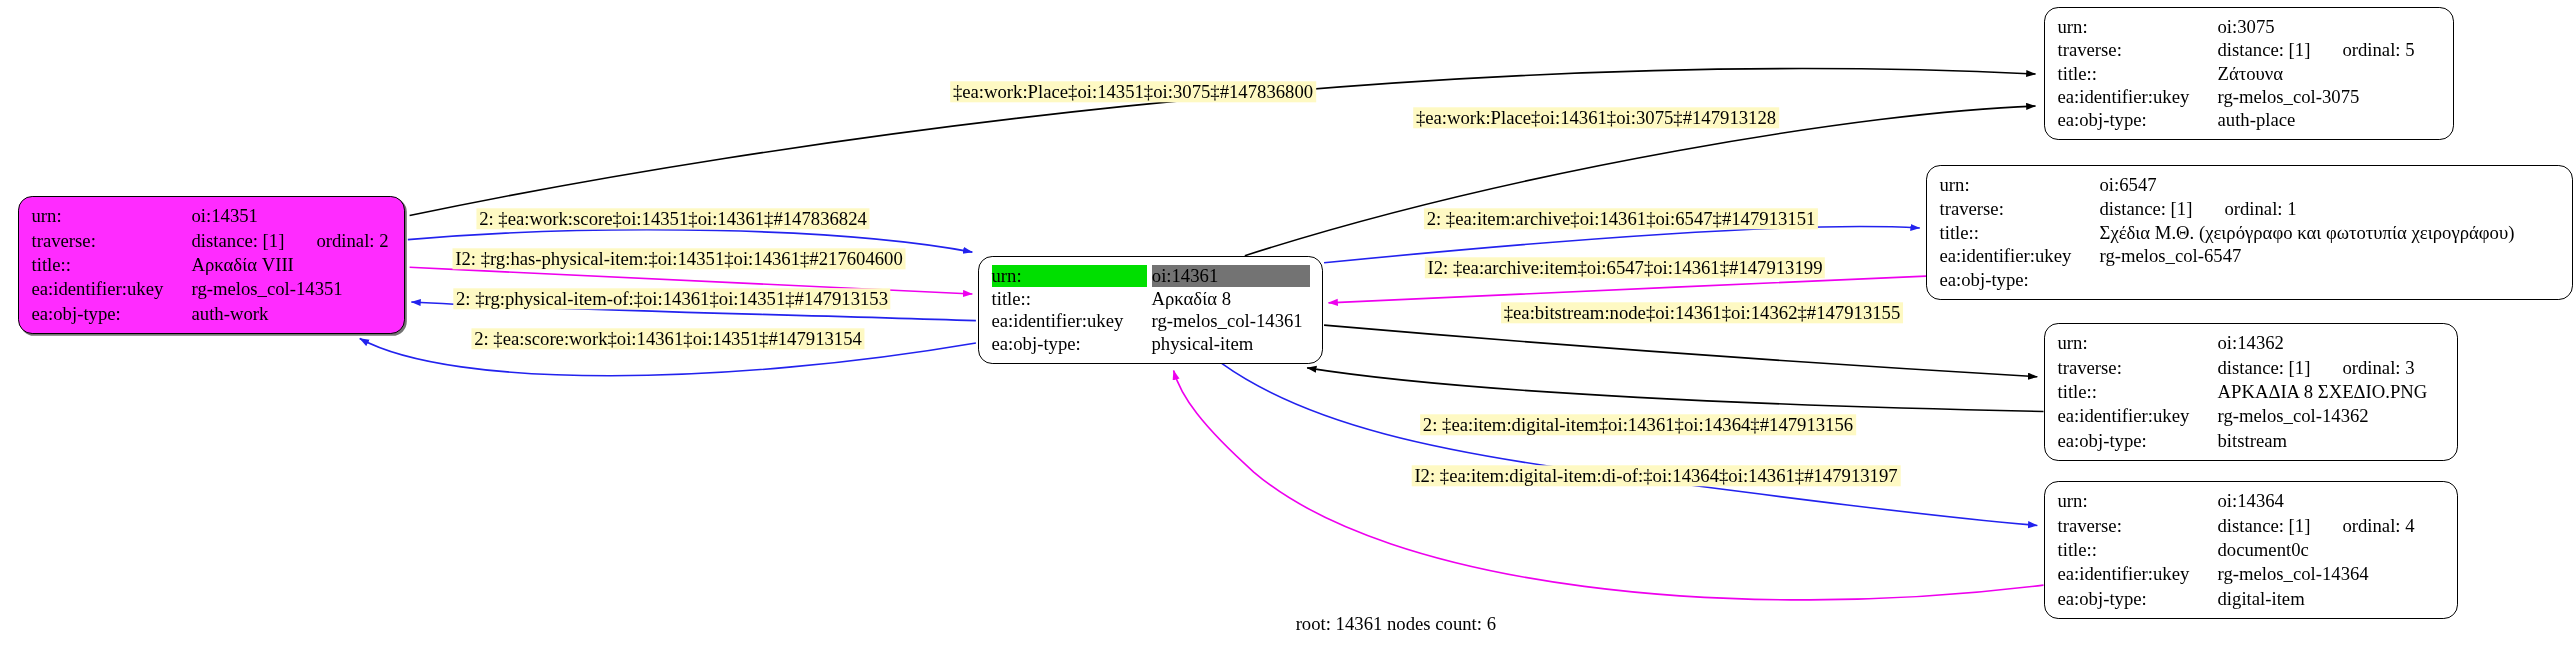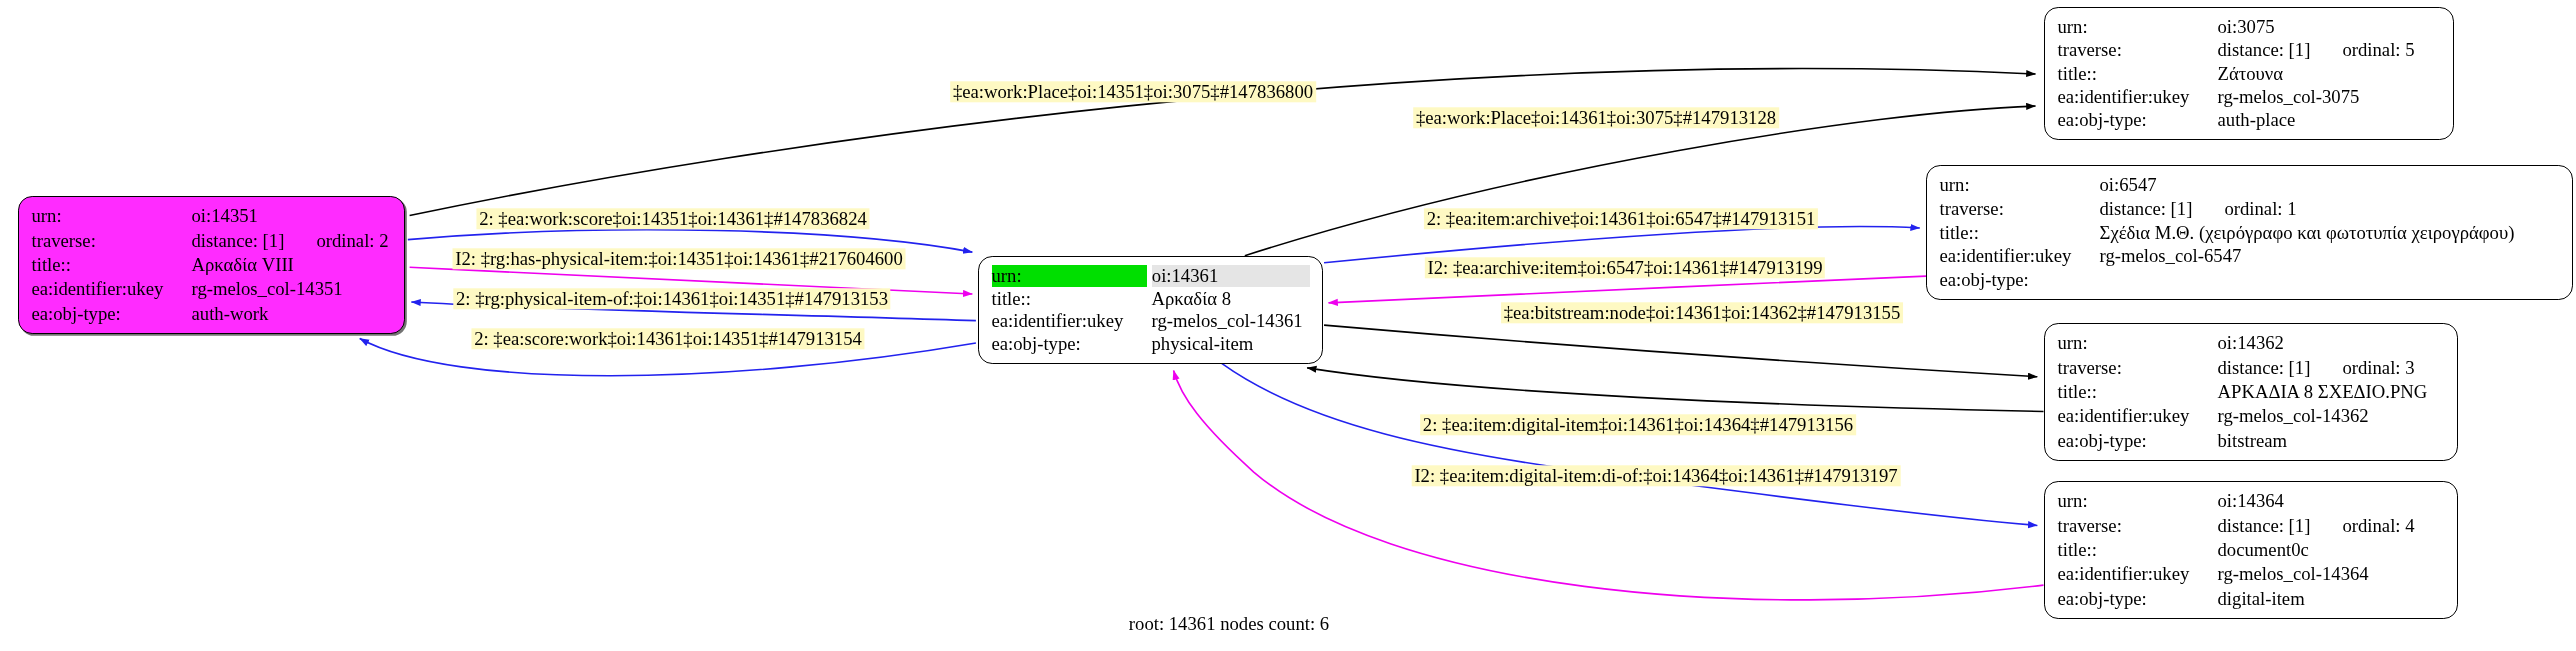--- a/index.html
+++ b/index.html
@@ -13,26 +13,26 @@
     position:absolute;box-sizing:border-box;
     border:1.5px solid #000;border-radius:14.2px;background:#fff;
     padding:7.1px 12.5px;display:flex;flex-direction:column;justify-content:space-evenly;
   }
   .node.root{background:#ff2bff;border-width:1.8px;box-shadow:1.8px 1.8px 0 rgba(0,0,0,0.55);}
   .node .row{display:flex;align-items:center;white-space:nowrap;height:24px;}
   .node .k{flex:0 0 160px;}
   .node .vv{flex:1 1 auto;}
   .node .v2{margin-left:32px;}
   .row.hl .k{background:#00df00;margin-right:5.3px;flex-basis:155px;}
-  .row.hl .vv{background:#e5e5e5;}
+  .row.hl .vv{background:#737373;}
   .edge-label{
     position:absolute;transform:translate(-50%,-50%);
     white-space:nowrap;background:#fef9c3;padding:0 2.7px;line-height:21.4px;
   }
-  .graph-footer{position:absolute;left:962px;top:613px;width:534px;text-align:center;}
+  .graph-footer{position:absolute;left:962px;top:613px;width:534px;text-align:right;}
 </style>
 </head>
 <body>
 
 <div class="stage">
 
   <svg class="edges" viewBox="0 0 2893 732">
     <defs>
       <marker id="ab" markerWidth="12" markerHeight="9" refX="10.5" refY="4" orient="auto" markerUnits="userSpaceOnUse">
         <path d="M0,0 L11,4 L0,8 z" fill="#000000"></path>

